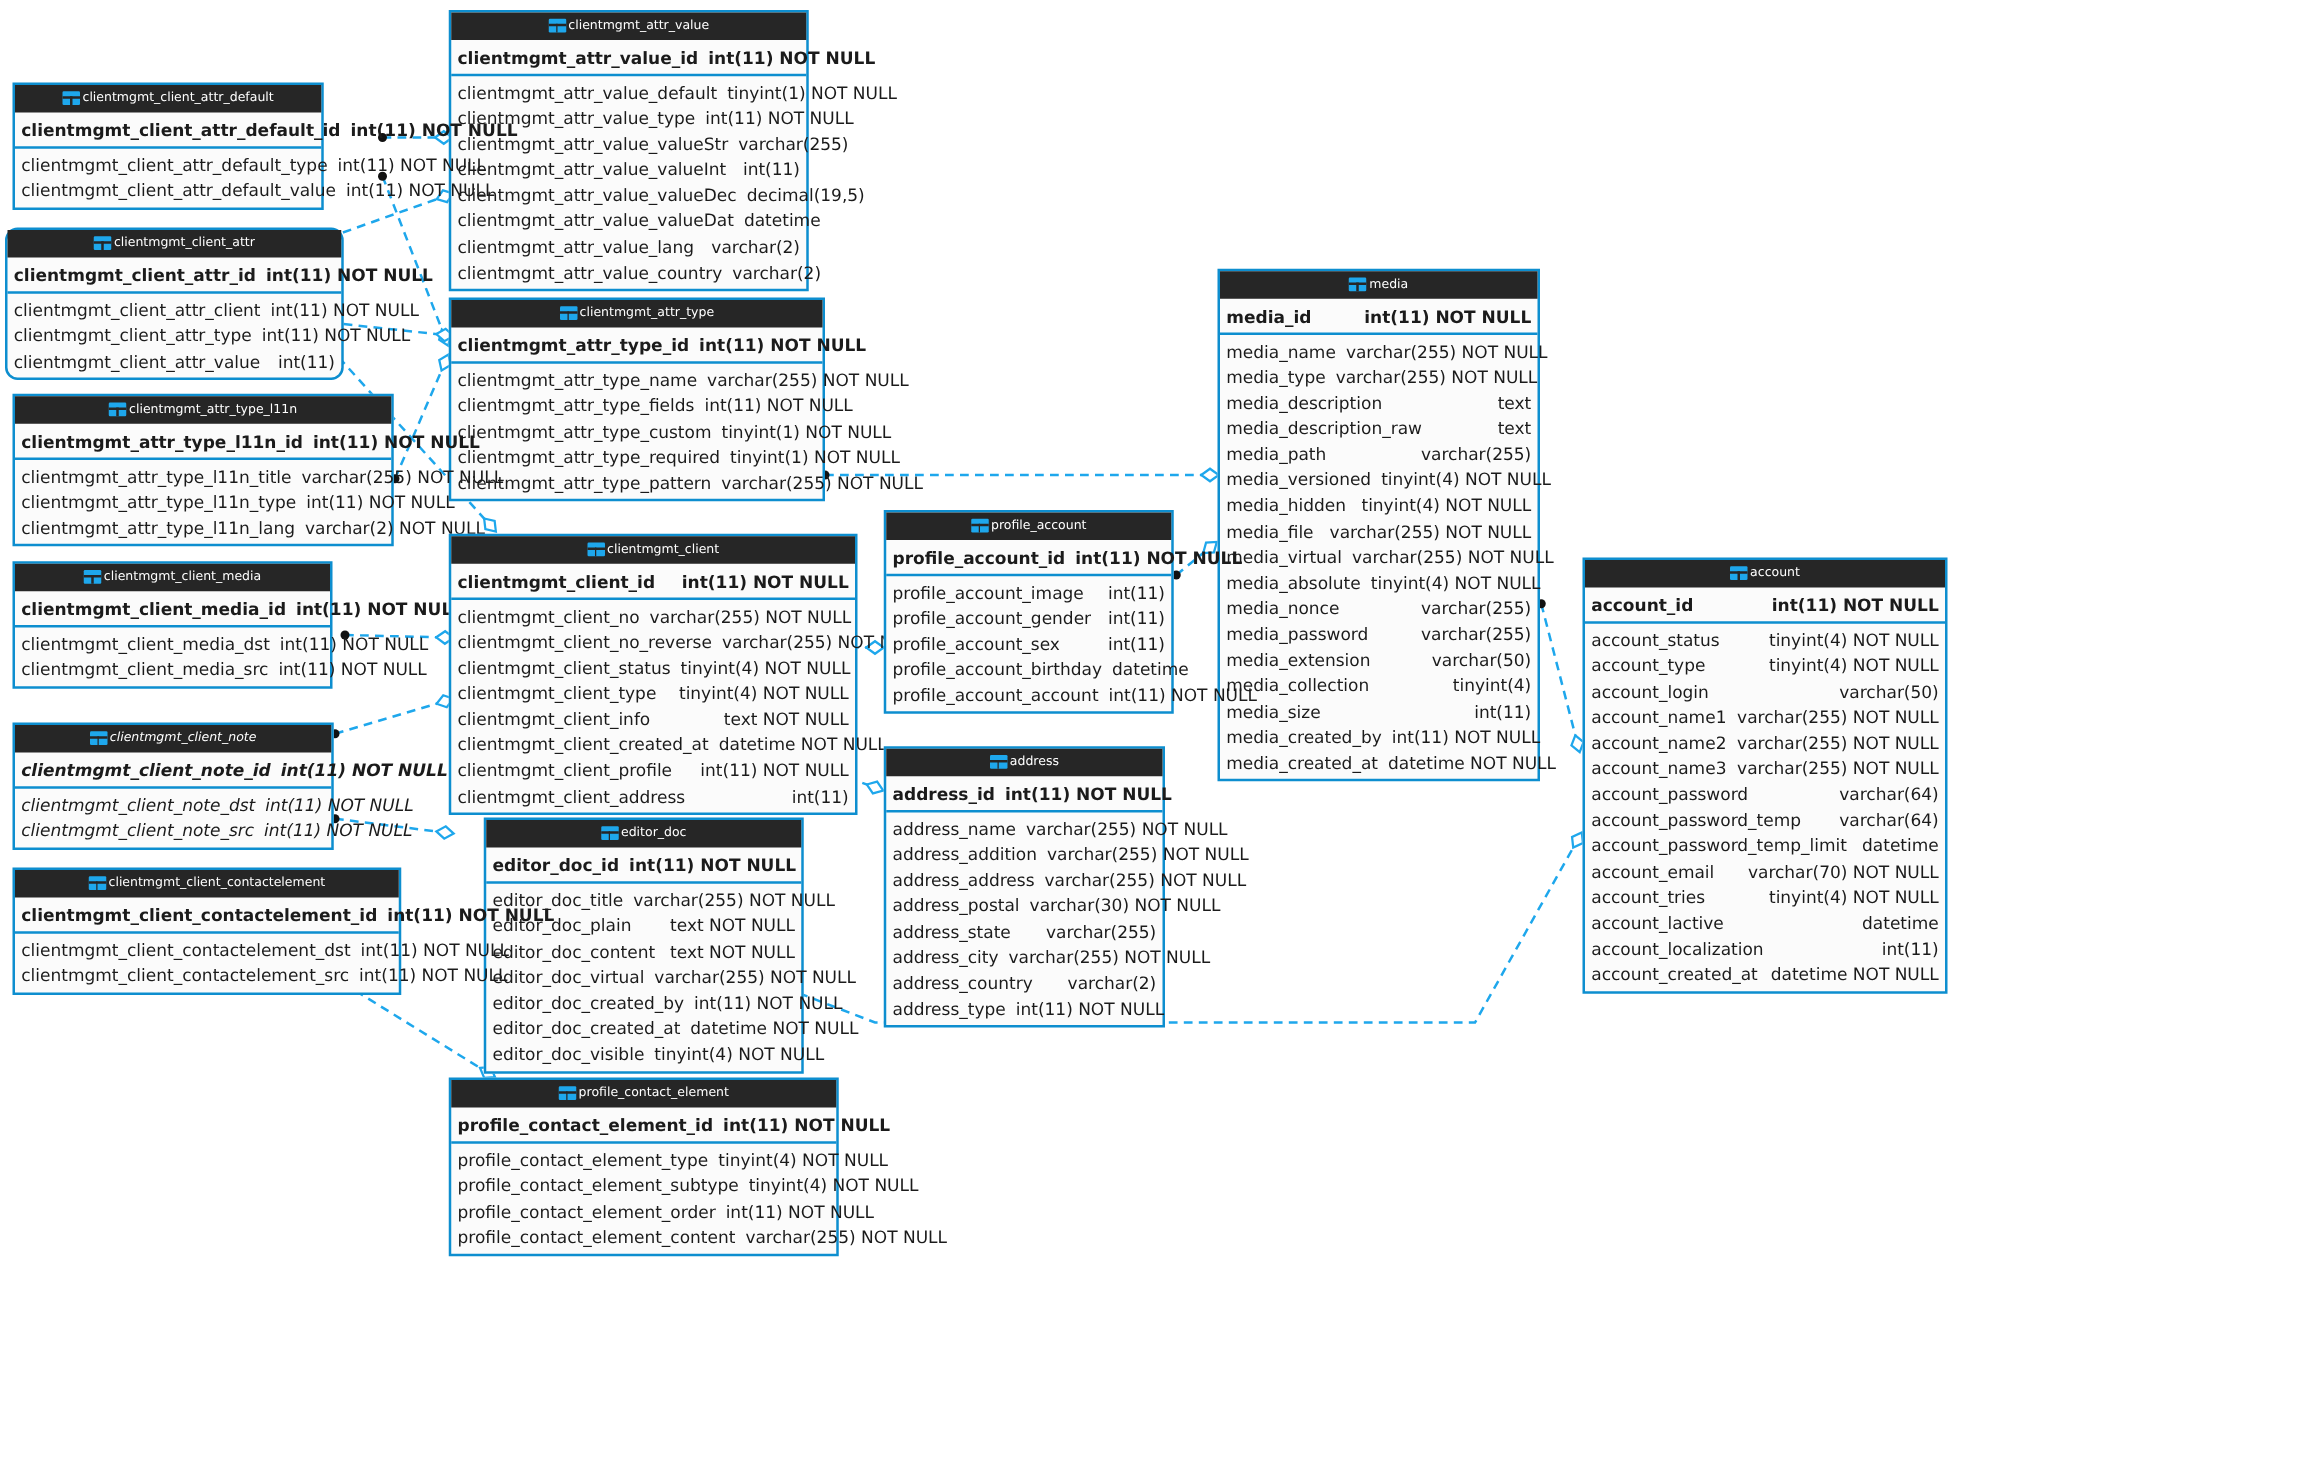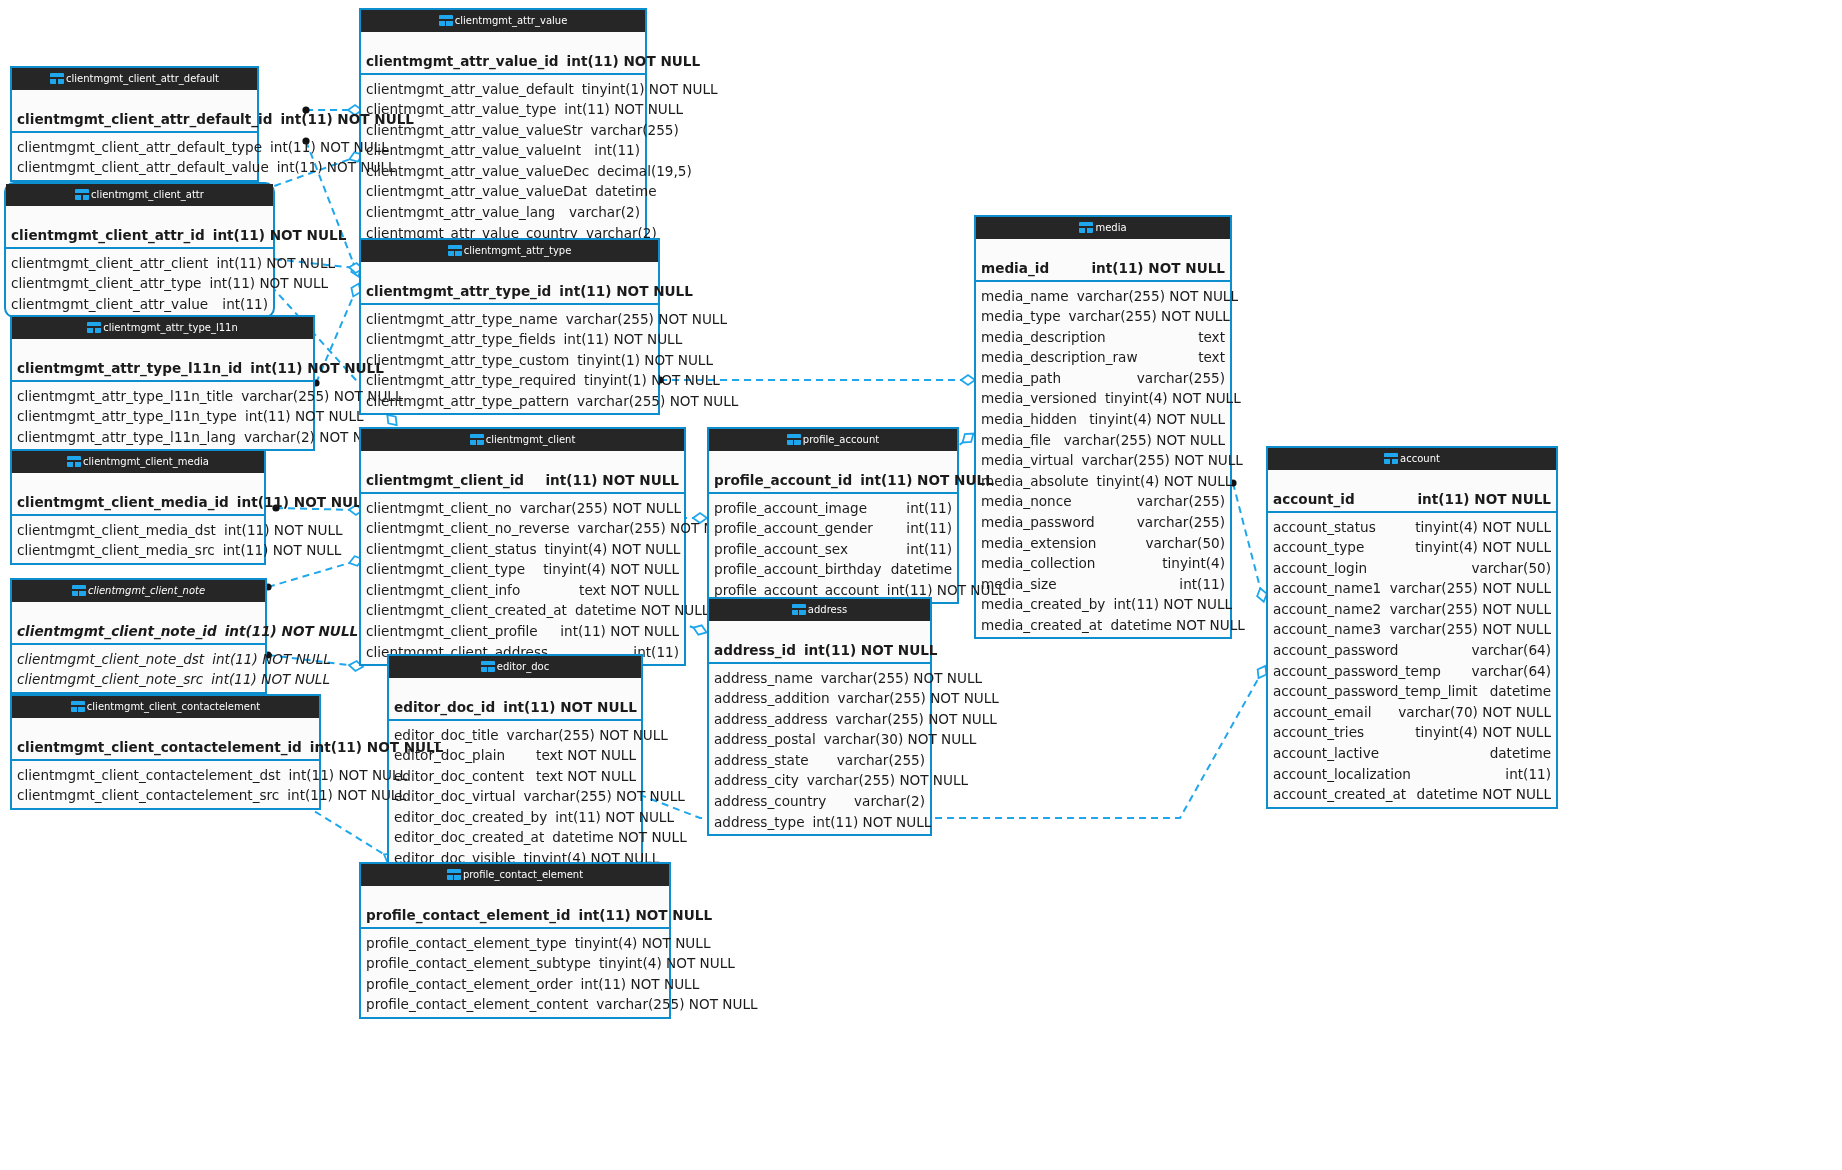--- a/index.html
+++ b/index.html
@@ -36,21 +36,21 @@
   .row{
     display:flex;align-items:baseline;justify-content:space-between;
     font-size:13.6px;color:#1b1b1b;
     padding:2px 5px 2px 5px;
     line-height:1.22;
     white-space:nowrap;
   }
   .pk{
     font-weight:bold;
     border-bottom:2px solid #0d8ecf;
-    padding-top:21px;padding-bottom:3px;
+    padding-top:7px;padding-bottom:3px;
   }
   .row .col{padding-right:8px;}
   .row .typ{color:#1b1b1b;text-align:right;}
   .fields{padding-top:4px;padding-bottom:2px;}
 </style>
 </head>
 <body>
 
 <svg id="edges" xmlns="http://www.w3.org/2000/svg" viewBox="0 0 1842 1170">
     <g>
@@ -417,21 +417,21 @@
         <div class="row">
           <span class="col">clientmgmt_client_profile</span>
           <span class="typ">int(11) NOT NULL</span>
         </div>
         <div class="row">
           <span class="col">clientmgmt_client_address</span>
           <span class="typ">int(11)</span>
         </div>
       </div>
     </div>
-    <div class="table" style="left: 707px; top: 427px; width: 252px;">
+    <div class="table" style="left: 707px; top: 408px; width: 232px;">
       <div class="t-header">
         <span class="t-icon"></span>
         <span>profile_account</span>
       </div>
       <div class="row pk">
         <span class="col">profile_account_id</span>
         <span class="typ">int(11) NOT NULL</span>
       </div>
       <div class="fields">
         <div class="row">

